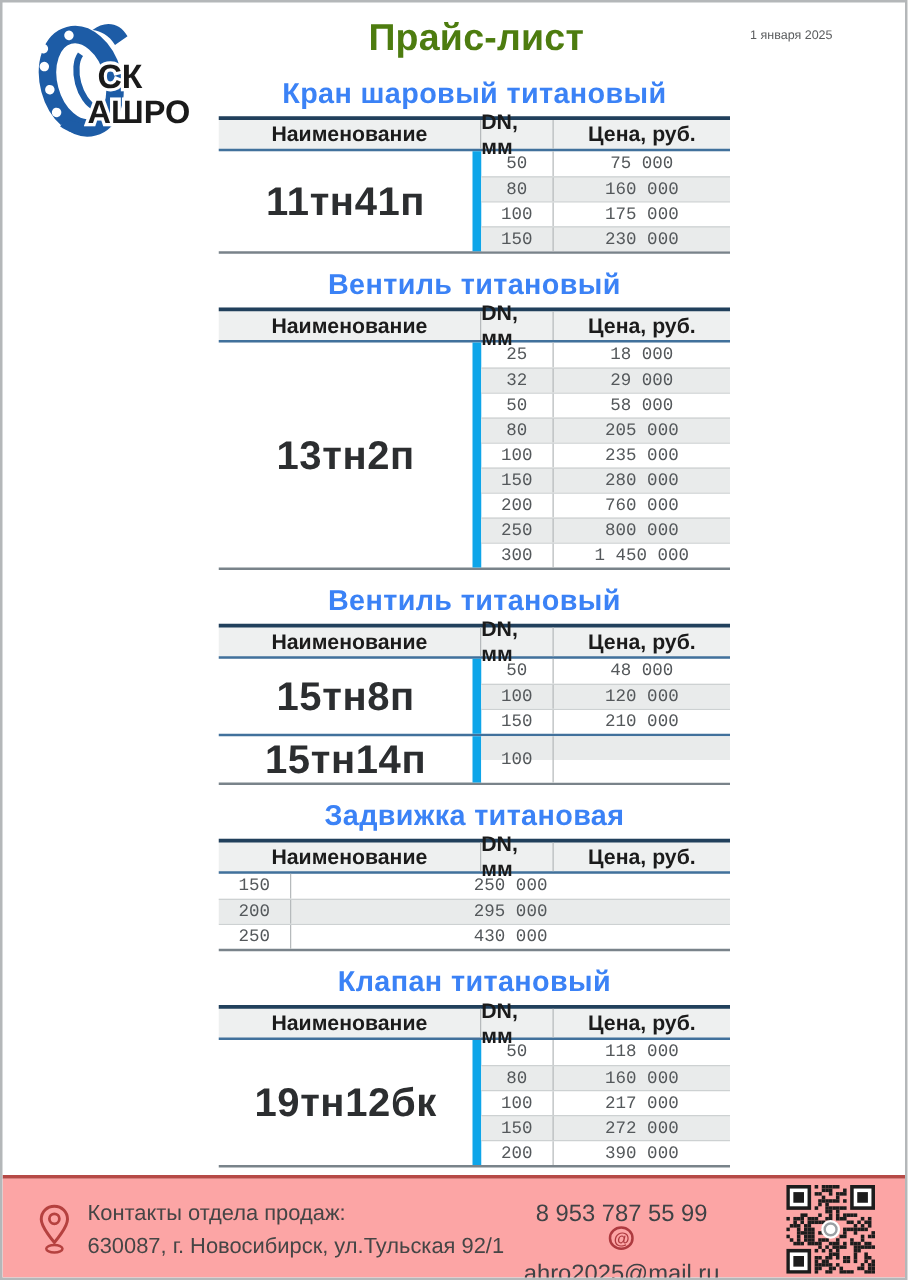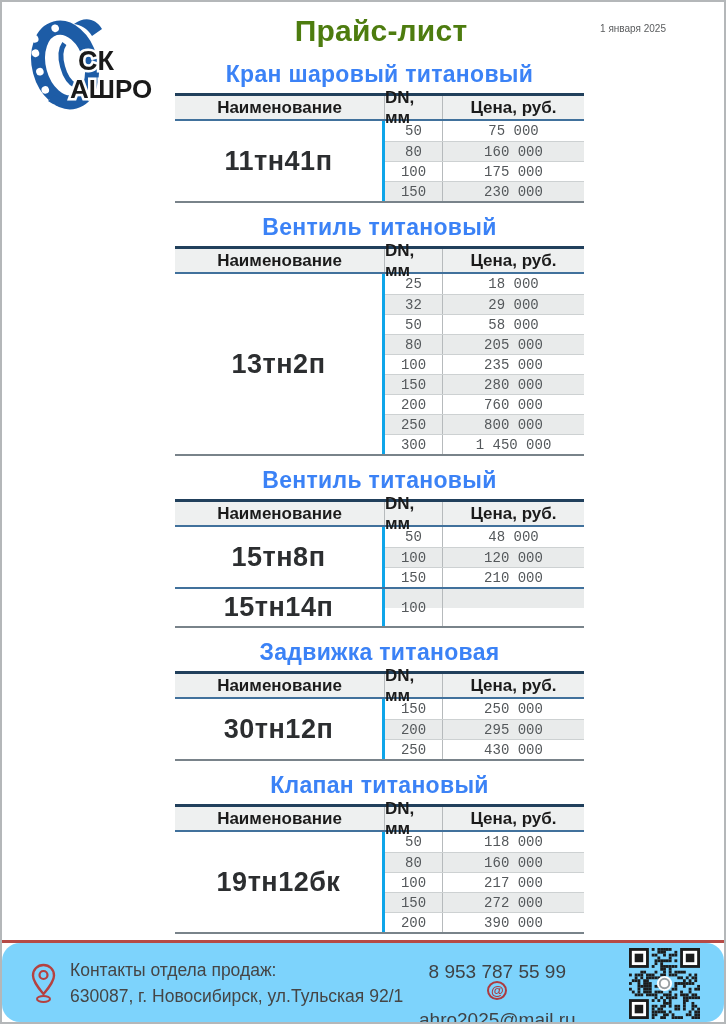--- a/index.html
+++ b/index.html
@@ -30,37 +30,37 @@
     border-top:3px solid #21405c; border-bottom:2px solid #41719c;
   }
   .th { display:flex; align-items:center; justify-content:center;
         font-size:17px; font-weight:bold; color:#1b1b1b; }
   .th.name { width:210px; border-right:1px solid #b6babc; }
   .th.dn   { width:58px;  border-right:1px solid #b6babc; }
   .th.price{ flex:1; }
   .group { display:flex; }
   .group.sep { border-top:2px solid #41719c; }
   .name-cell {
-    width:210px; border-right:3px solid #0ea5e9;
+    width:210px; border-right:7px solid #0ea5e9;
     display:flex; align-items:center; justify-content:center;
-    font-size:27px; font-weight:bold; color:#2c2e30; letter-spacing:0.5px;
+    font-size:32px; font-weight:bold; color:#2c2e30; letter-spacing:0.5px;
   }
   .rows { flex:1; display:flex; flex-direction:column; }
   .row { display:flex; height:20px; }
   .row + .row { border-top:1px solid #cdd1d2;justify-content:center; }
   .row.stripe { background:#e9ebeb; }
   .row.tall { height:37px; }
   .row.tall.stripe { background:linear-gradient(to bottom,#e9ebeb 0 19px,#ffffff 19px); }
   .cell { display:flex; align-items:center; justify-content:center;
           font-size:14px; color:#54585b;font-family:Liberation Mono, monospace; }
   .cell.dn { width:58px; border-right:1px solid #b6babc; }
   .cell.price { flex:1; }
   
   .footer-line { position:absolute; left:0; right:0; top:938px; height:3px; background:#b64a46; }
-  .footer { position:absolute; left:0; right:0; top:941px; bottom:0; background:#7dd3fc;border-radius:18px; }
+  .footer { position:absolute; left:0; right:0; top:941px; bottom:0; background:#fca5a5; }
   .footer-left { position:absolute; left:28px; top:14px; display:flex; gap:13px; align-items:center; }
   .addr-line { font-size:17.5px; color:#454545; line-height:26px; white-space:nowrap; }
   .footer-mid { position:absolute; left:417px; top:9px; display:flex; flex-direction:column; gap:3px; }
   .contact-row { display:flex; align-items:center; gap:9px; height:26px;flex-direction:column; }
   .contact-text { font-size:19px; color:#3f4245; white-space:nowrap; }
   .at-icon {
     width:20px; height:20px; border:2px solid #ad3a3f; border-radius:50%;
     color:#ad3a3f; font-weight:bold; font-size:13px;
     display:flex; align-items:center; justify-content:center;
   }
@@ -224,21 +224,20 @@
   <section class="price-section">
     <h2 class="section-title">Задвижка титановая</h2>
     <div class="price-table">
       <div class="thead">
         <div class="th name">Наименование</div>
         <div class="th dn">DN, мм</div>
         <div class="th price">Цена, руб.</div>
       </div>
       <div class="tbody">
             <div class="group">
-              <div class="name-cell">30тн12п</div>
               <div class="rows">
                 <div class="row">
                   <div class="cell dn">150</div>
                   <div class="cell price">250 000</div>
                 </div>
                 <div class="row stripe">
                   <div class="cell dn">200</div>
                   <div class="cell price">295 000</div>
                 </div>
                 <div class="row">

